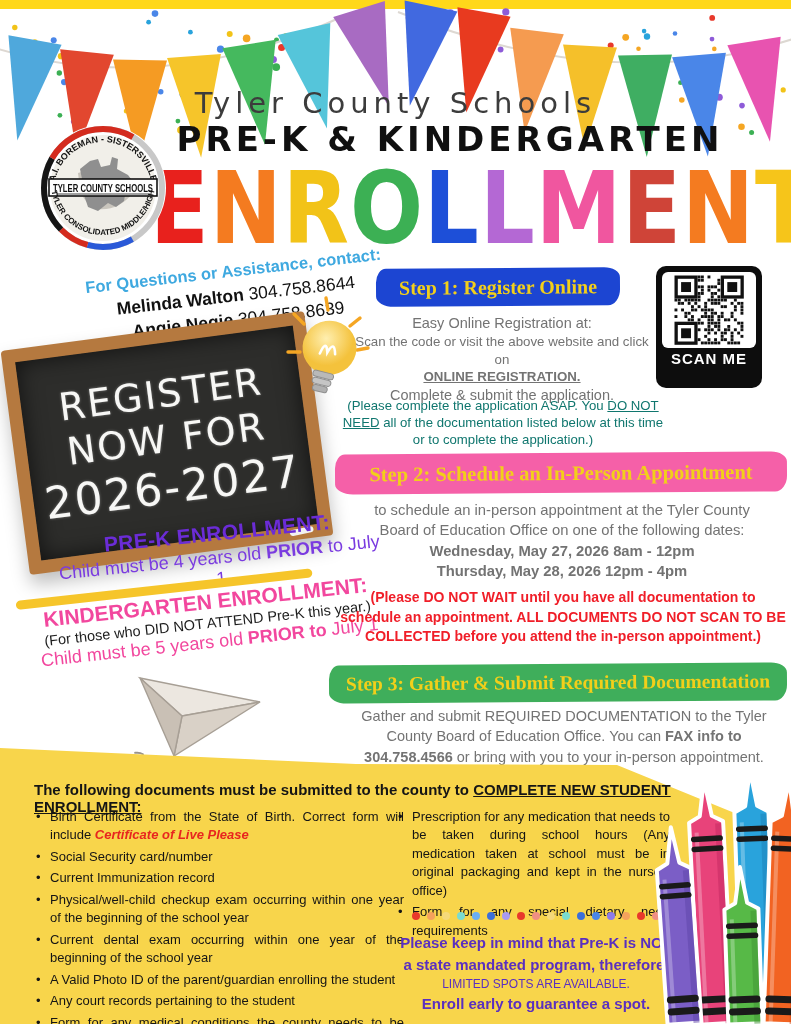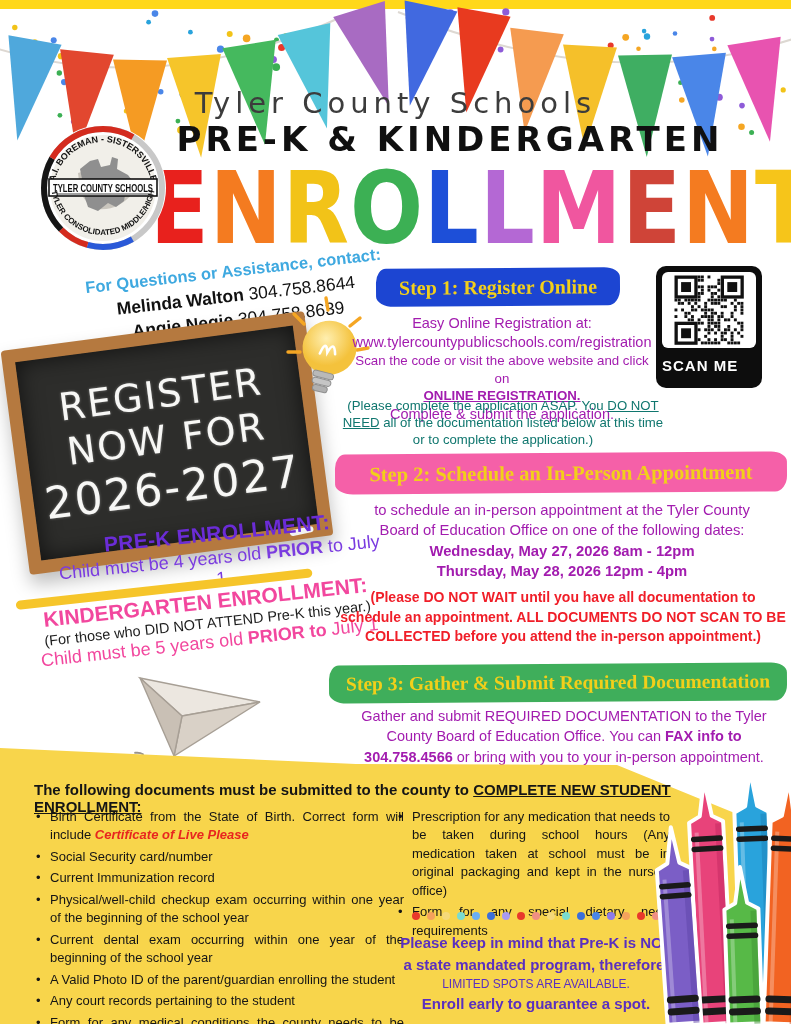--- a/index.html
+++ b/index.html
@@ -55,34 +55,34 @@
   #bulb-svg{left:284px;top:296px;width:96px;height:108px;}
 
   
   .step-header{background:#1C45D2;color:#F2CF1A;font-family:"Liberation Serif",serif;font-weight:700;
     text-align:center;border-radius:10px 16px 12px 18px / 14px 10px 16px 10px;transform:rotate(-.4deg);}
   #step1-header{left:376px;top:268px;width:244px;height:38px;font-size:20px;line-height:38px;}
   #step2-header{left:335px;top:453px;width:452px;height:40px;font-size:20.5px;line-height:40px;background:#F560A8;}
   #step3-header{left:329px;top:664px;width:458px;height:38px;font-size:19.5px;line-height:38px;background:#3FAE5B;}
 
   
-  .centered-text{text-align:center;color:#a21caf;}
+  .centered-text{text-align:center;color:#737373;}
   #step1-body{left:348px;top:314px;width:308px;font-size:14.5px;line-height:1.32;}
   #step1-body .sm{font-size:13.3px;}
   #step1-link{font-weight:700;text-decoration:underline;}
   #step1-note{left:336px;top:397px;width:334px;font-size:13.2px;line-height:1.3;color:#0f766e;}
   #step1-note .u{text-decoration:underline;}
   #step2-body{left:336px;top:500px;width:452px;font-size:14.8px;line-height:1.38;}
   #step2-note{left:340px;top:588px;width:446px;font-size:14px;line-height:1.4;color:#F01E28;font-weight:700;}
   #step3-body{left:341px;top:706px;width:446px;font-size:14.5px;line-height:1.4;}
 
   
   #qr-block{left:656px;top:266px;width:106px;height:122px;background:#0d0d0d;border-radius:10px;padding:6px;box-sizing:border-box;}
   #qr-white{background:#fff;border-radius:6px;width:94px;height:76px;display:flex;align-items:center;justify-content:center;}
-  #qr-label{color:#fff;text-align:left;font-weight:700;font-size:15px;letter-spacing:1px;margin-top:9px;}
+  #qr-label{color:#fff;text-align:center;font-weight:700;font-size:15px;letter-spacing:1px;margin-top:2px;}
 
   
   #bottom-section{left:0;top:741px;width:791px;height:283px;background:#F8D54B;
     clip-path:polygon(0 7px,45% 23px,78% 24px,100% 95px,100% 100%,0 100%);}
   #docs-heading{left:34px;top:781px;width:745px;font-size:15px;font-weight:700;color:#151515;}
   #docs-heading .u{text-decoration:underline;}
   .doc-col{display:flex;flex-direction:column;gap:3px;}
   #doc-left{left:36px;top:808px;width:368px;}
   #doc-right{left:398px;top:808px;width:272px;}
   .doc-item{display:flex;font-size:13px;line-height:1.42;color:#151515;}
@@ -279,21 +279,20 @@
       <path d="M 36,60 q 3,-16 7,-3 q 4,-14 8,0" fill="none" stroke="#ffffff" stroke-width="2.6" stroke-linecap="round"></path>
       <rect x="34" y="77" width="21" height="6" rx="3" fill="#b9b9b9" stroke="#8f8f8f" stroke-width="1"></rect>
       <rect x="35" y="84" width="19" height="6" rx="3" fill="#c5c5c5" stroke="#8f8f8f" stroke-width="1"></rect>
       <rect x="37" y="91" width="15" height="6" rx="3" fill="#b0b0b0" stroke="#8f8f8f" stroke-width="1"></rect>
     </g>
   </svg>
 
   <div class="abs step-header" id="step1-header">Step 1: Register Online</div>
   <div class="abs centered-text" id="step1-body">
     <div>Easy Online Registration at:</div>
-    <div>www.tylercountypublicschools.com/registration</div>
     <div class="sm">Scan the code or visit the above website and click on</div>
     <div class="sm" id="step1-link">ONLINE REGISTRATION.</div>
     <div>Complete &amp; submit the application.</div>
   </div>
   <div class="abs centered-text" id="step1-note">
     <span>(Please complete the application ASAP.  You  </span><span class="u">DO NOT NEED</span><span> all of the documentation listed below at this time  or to complete the application.)</span>
   </div>
 
   <div class="abs" id="qr-block">
     <div id="qr-white">

